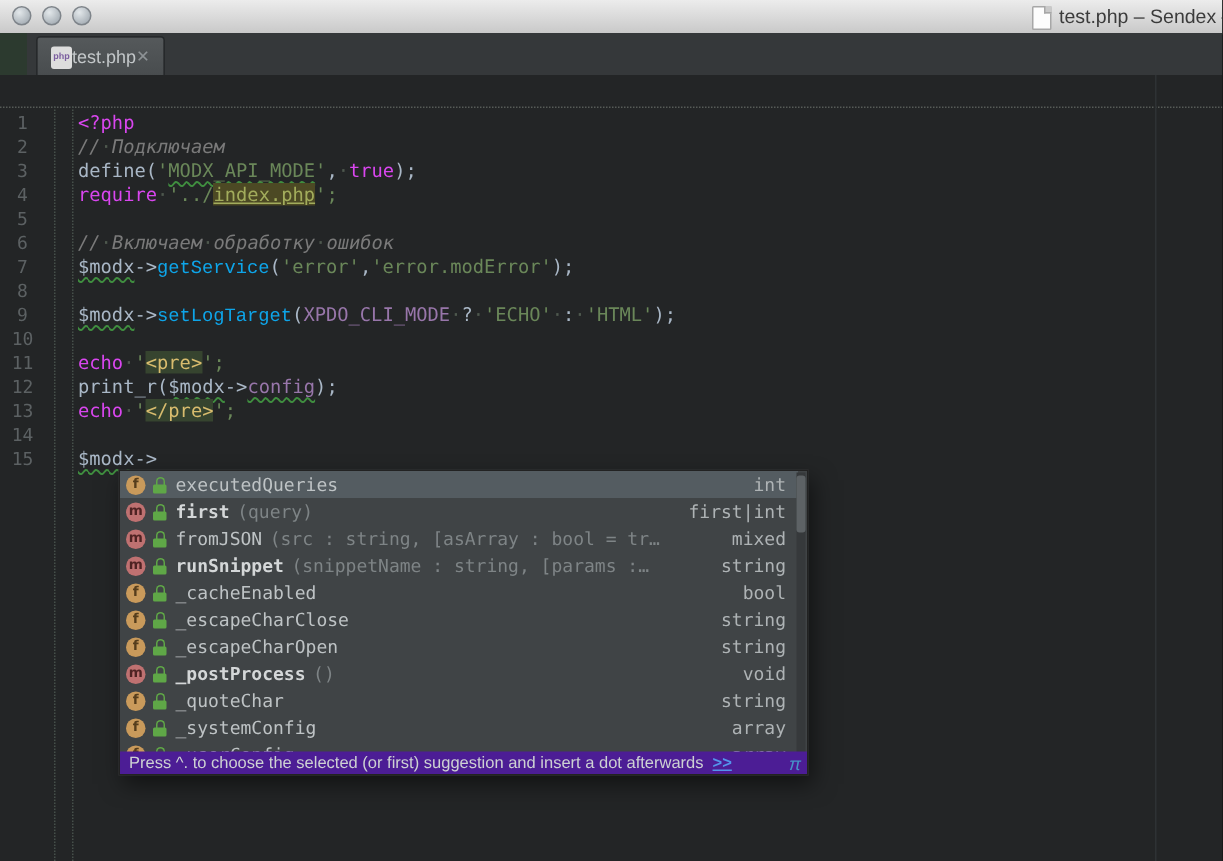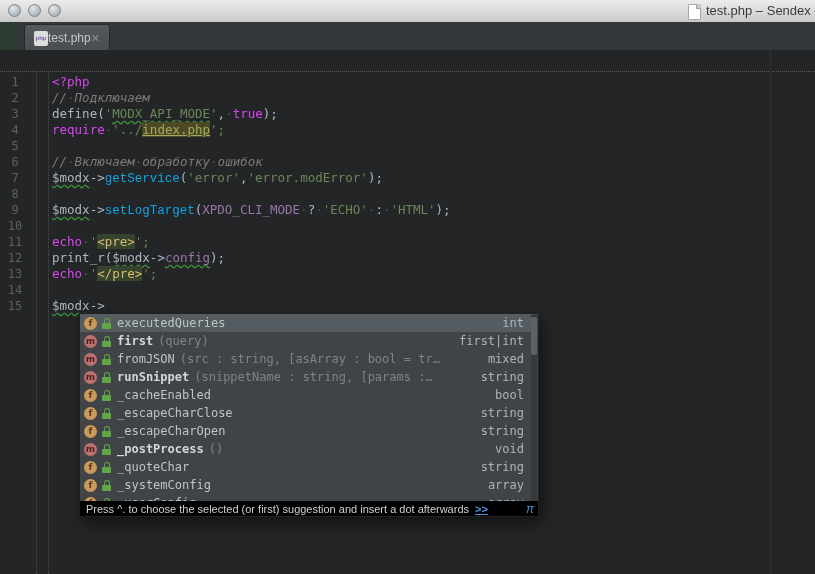--- a/index.html
+++ b/index.html
@@ -73,21 +73,21 @@
   .lock::before{content:"";position:absolute;left:2px;top:0;width:4px;height:5px;
     border:1.5px solid #5FA747;border-bottom:none;border-radius:4px 4px 0 0;}
   .lock::after{content:"";position:absolute;left:0;bottom:0;width:9px;height:6px;
     background:#5FA747;border-radius:1px;}
   .cc-name{color:#BEC3C5;}
   .cc-name.b{color:#D4D7D8;font-weight:bold;}
   .cc-params{color:#7E8486;margin-left:0;white-space:nowrap;overflow:hidden;}
   .cc-type{margin-left:auto;color:#AEB3B5;flex:none;}
   .cc-scroll{position:absolute;right:1px;top:1px;width:6px;height:187px;background:#36393B;}
   .cc-thumb{position:absolute;left:0;top:2px;width:6px;height:38px;background:#5D6265;border-radius:2px;}
-  .cc-hint{position:absolute;left:0;bottom:0;width:460px;height:15px;background:#000000;
+  .cc-hint{position:absolute;left:0;bottom:0;width:460px;height:15px;background:#4c1d95;
     display:flex;align-items:center;padding:0 6px;box-sizing:border-box;
     font-family:"Liberation Sans",sans-serif;font-size:11px;color:#CLDCE0;}
   .cc-hint .txt{color:#CDD1D3;white-space:nowrap;}
   .cc-hint .more{color:#5394EC;text-decoration:underline;margin-left:6px;font-weight:bold;}
   .cc-hint .pi{margin-left:auto;color:#4693C8;font-style:italic;font-size:12px;}
 </style>
 </head>
 <body>
 
 <div class="screen">

